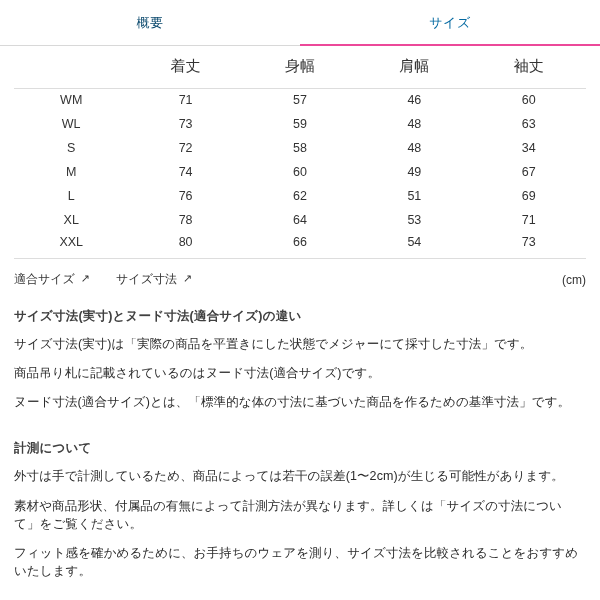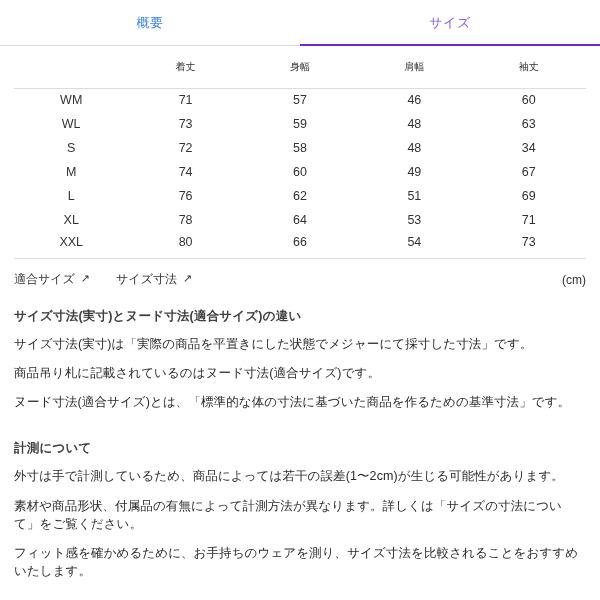--- a/index.html
+++ b/index.html
@@ -24,51 +24,51 @@
   
   .tabs {
     display: flex;
     width: 100%;
     border-bottom: 1px solid #d8d8d8;
   }
   .tab {
     flex: 1 1 50%;
     text-align: center;
     font-size: 13px;
-    color: #3b82f6;
+    color: #0c4a6e;
     padding: 14px 0 12px 0;
     letter-spacing: 0.5px;
     cursor: pointer;
     border-bottom: 2px solid transparent;
     margin-bottom: -1px;
   }
   .tab.active {
-    color: #8b5cf6;
-    border-bottom: 2px solid #6d28d9;
+    color: #0369a1;
+    border-bottom: 2px solid #ec4899;
     font-weight: normal;
   }
 
   
   .table-wrap {
     padding: 0 14px;
   }
   table.size-table {
     width: 100%;
     border-collapse: collapse;
     font-size: 12.5px;
   }
   table.size-table th,
   table.size-table td {
     padding: 0;
     font-weight: normal;
   }
   table.size-table thead th {
     height: 42px;
     vertical-align: middle;
-    font-size: 10px;
+    font-size: 15px;
     color: #333333;
     border-bottom: 1px solid #dddddd;
   }
   table.size-table thead th.corner {
     width: 20%;
   }
   table.size-table thead th.measure {
     width: 20%;
     text-align: center;
   }

